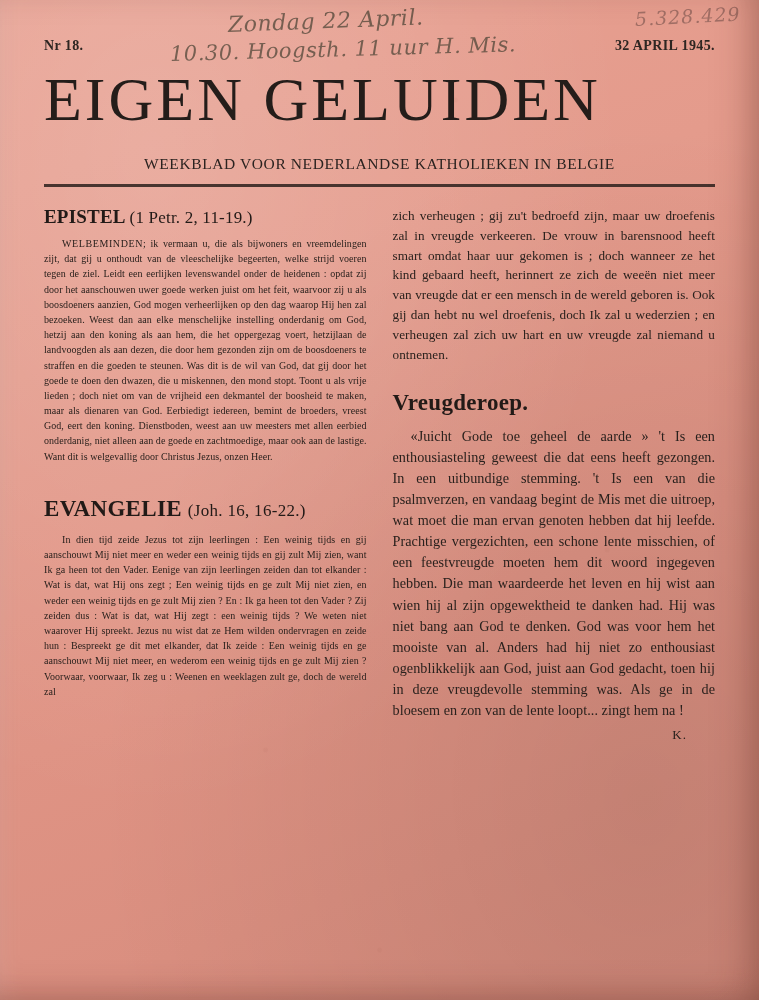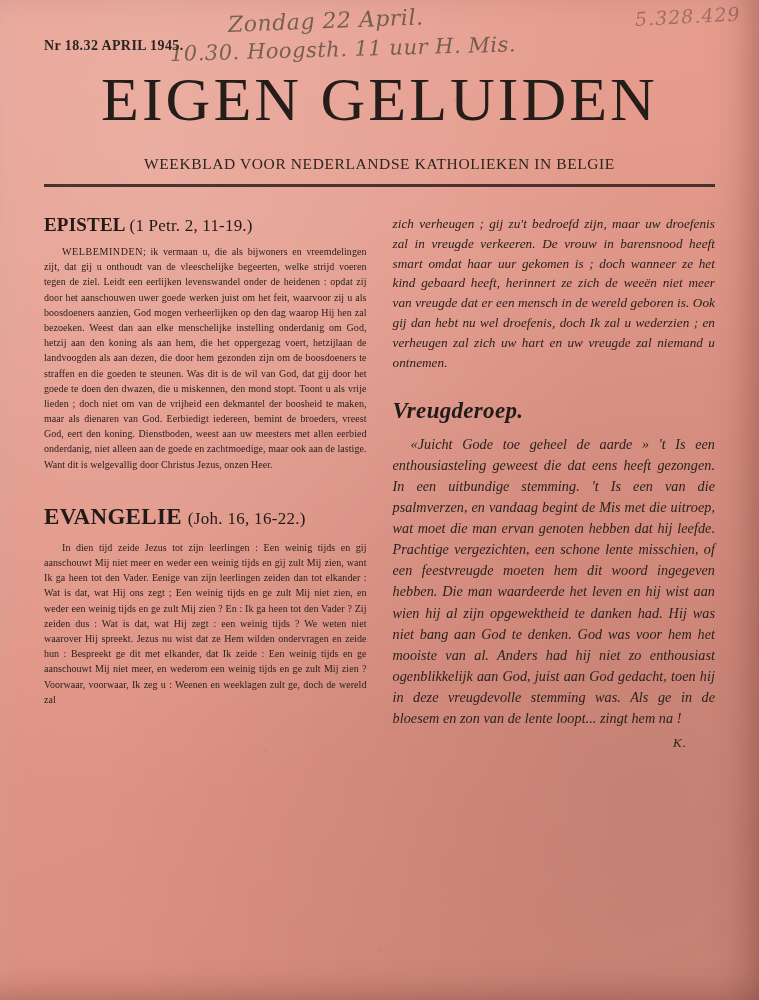--- a/index.html
+++ b/index.html
@@ -84,30 +84,29 @@
 
   
   #masthead {
     position: absolute;
     left: 44px;
     right: 44px;
     top: 38px;
   }
   .meta-row {
     display: flex;
-    justify-content: flex-start;
+    justify-content: space-between;
     align-items: baseline;
     font-family: "Liberation Serif", serif;
     font-weight: bold;
     font-size: 14px;
     letter-spacing: .4px;
     color: #2e2622;
   }
   #title {
-    text-align: center;
     font-family: "Liberation Serif", serif;
     font-size: 62px;
     line-height: 1.02;
     letter-spacing: 3px;
     color: #241d1a;
     margin-top: 14px;
     font-weight: normal;
   }
   #subtitle {
     text-align: center;
@@ -130,24 +129,23 @@
     left: 44px;
     right: 44px;
     top: 206px;
     bottom: 0;
     display: flex;
     gap: 26px;
   }
   .col {
     flex: 1 1 0;
     min-width: 0;
-    margin-top: 8px;
   }
   .col-left { width: 330px; }
-  .col-right { width: 330px; font-style: italic; }
+  .col-right { width: 330px; }
 
   h2.section {
     font-family: "Liberation Serif", serif;
     font-weight: bold;
     font-size: 19px;
     color: #221a17;
     margin: 0 0 8px 0;
     letter-spacing: .2px;
   }
   h2.section .ref {

